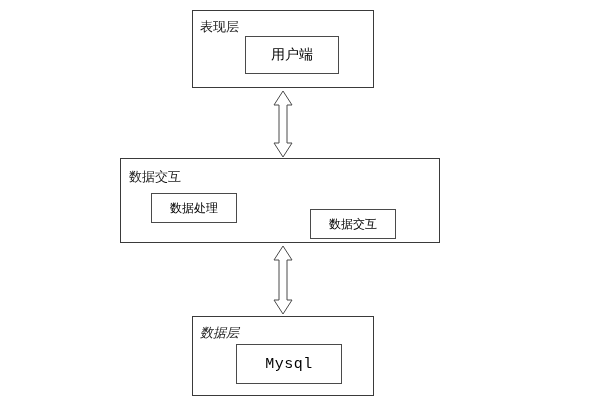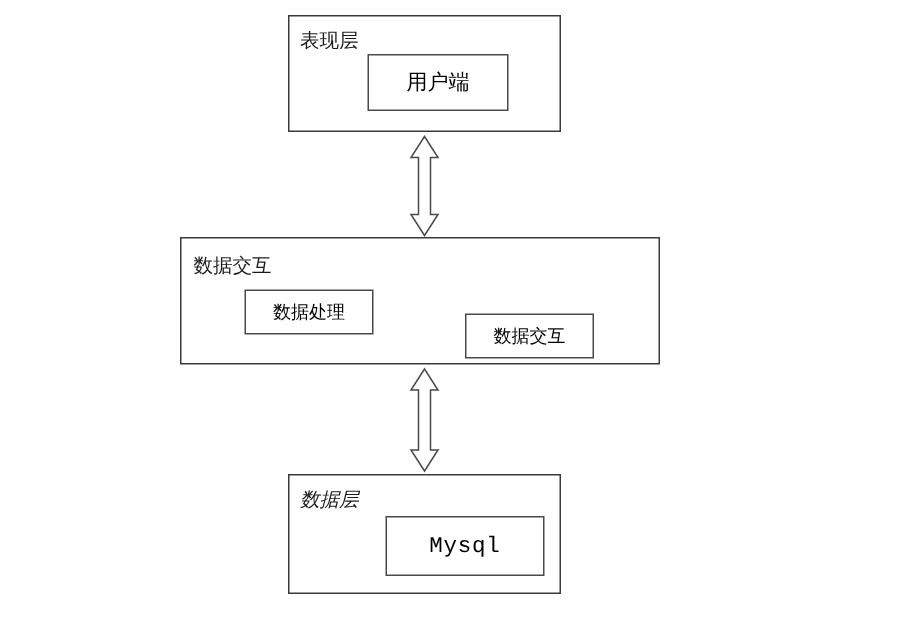--- a/index.html
+++ b/index.html
@@ -39,21 +39,20 @@
     font-size: 12px;
     color: #000000;
   }
   .inner-box.big {
     font-size: 14px;
   }
   .inner-box.mono {
     font-family: "Liberation Mono", monospace;
     font-size: 15px;
     letter-spacing: 0.5px;
-    margin-left: 21px;
   }
   .arrow {
     position: absolute;
   }
   .watermark {
     position: absolute;
     font-size: 10px;
     color: #b8b8b8;
     white-space: nowrap;
     font-family: "Liberation Sans", sans-serif;
@@ -69,21 +68,21 @@
   <div class="inner-box big" style="left:245px; top:36px; width:94px; height:38px;">用户端</div>
 
   <div class="arrow" style="left:271px; top:89px; width:24px; height:70px;">
     <svg width="24" height="70" viewBox="0 0 24 70" xmlns="http://www.w3.org/2000/svg">
       <polygon points="12,2 21,16 16,16 16,54 21,54 12,68 3,54 8,54 8,16 3,16" fill="#ffffff" stroke="#4a4a4a" stroke-width="1"></polygon>
     </svg>
   </div>
 
   <div class="box" style="left:120px; top:158px; width:320px; height:85px;"></div>
   <div class="layer-label" style="left:129px; top:170px;">数据交互</div>
-  <div class="inner-box" style="left:163px; top:193px; width:86px; height:30px;">数据处理</div>
+  <div class="inner-box" style="left:151px; top:193px; width:86px; height:30px;">数据处理</div>
   <div class="inner-box" style="left:310px; top:193px; width:86px; height:30px;margin-top:16px;">数据交互</div>
 
   <div class="arrow" style="left:271px; top:244px; width:24px; height:72px;">
     <svg width="24" height="72" viewBox="0 0 24 72" xmlns="http://www.w3.org/2000/svg">
       <polygon points="12,2 21,16 16,16 16,56 21,56 12,70 3,56 8,56 8,16 3,16" fill="#ffffff" stroke="#4a4a4a" stroke-width="1"></polygon>
     </svg>
   </div>
 
   <div class="box" style="left:192px; top:316px; width:182px; height:80px;"></div>
   <div class="layer-label" style="left:200px; top:326px;font-style:italic;">数据层</div>

